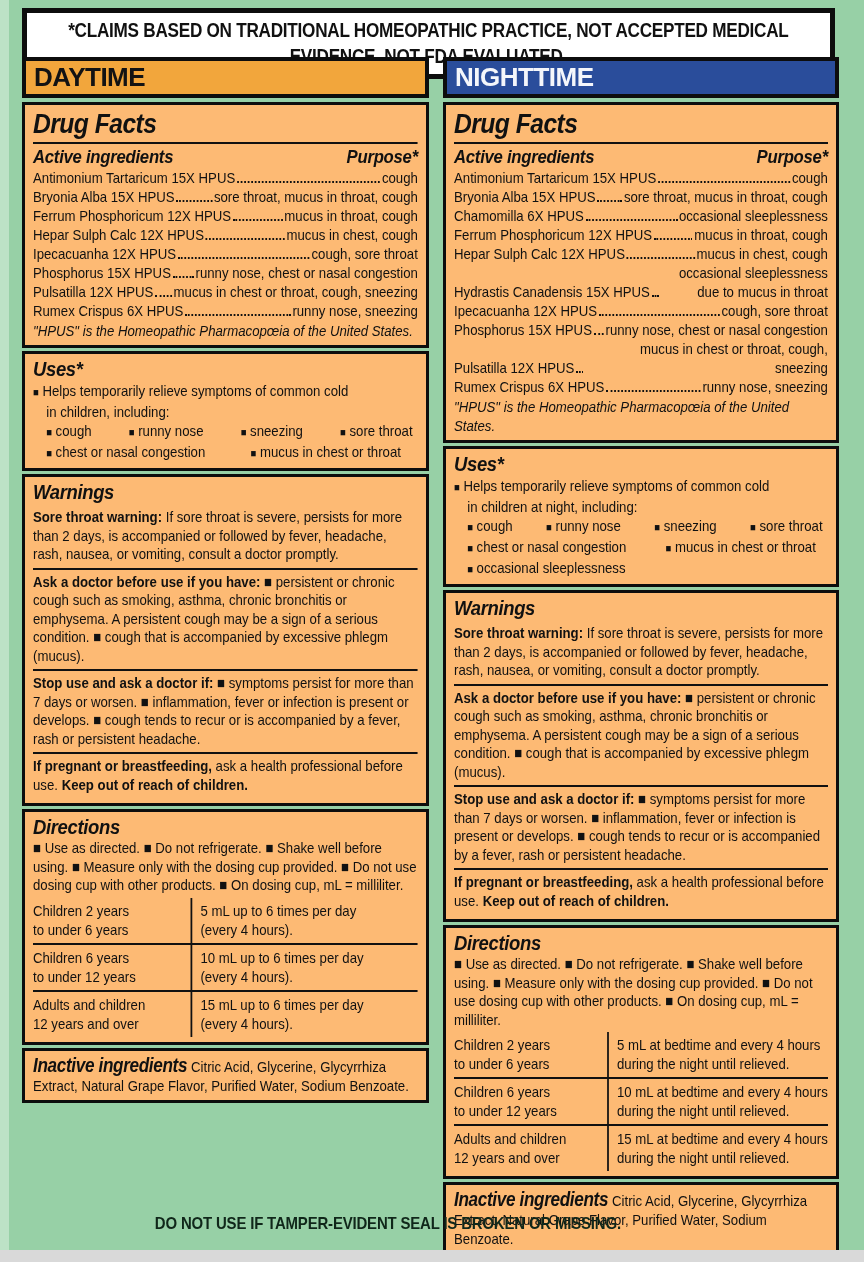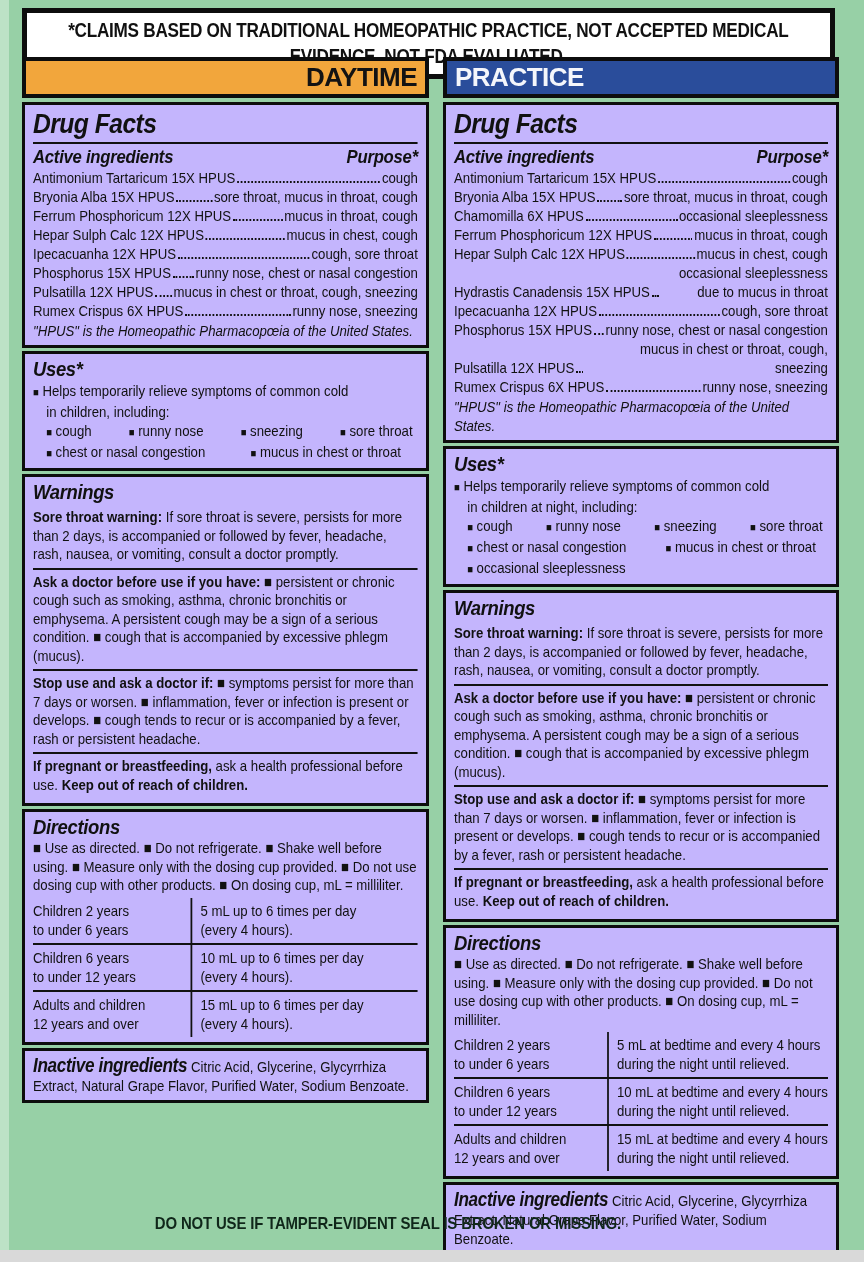--- a/index.html
+++ b/index.html
@@ -24,25 +24,25 @@
 
   
   .col{position:absolute;top:57px;}
   .col-left{left:22px;width:407px;}
   .col-right{left:443px;width:396px;}
 
   .col-header{
     box-sizing:border-box;border:4px solid #0d0d0d;margin-bottom:4px;
     font-weight:bold;font-size:26px;line-height:30px;padding:1px 8px 2px;letter-spacing:-0.5px;
   }
-  .col-header.daytime{background:#f2a63c;color:#131313;text-align:right;}
+  .col-header.daytime{background:#f2a63c;color:#131313;}
   .col-header.nighttime{background:#2a4d9b;color:#f4f6fb;}
 
   .box{
-    box-sizing:border-box;background:#c4b5fd;border:3.5px solid #0d0d0d;
+    box-sizing:border-box;background:#fdba74;border:3.5px solid #0d0d0d;
     margin-bottom:3px;padding:3px 8px 5px;overflow:hidden;
   }
 
   .df-title{font-size:28px;line-height:32px;font-weight:bold;font-style:italic;letter-spacing:-0.6px;}
   .df-rule{border-top:2.5px solid #111;margin:2px 0 2px;}
 
   .ai-head{display:flex;justify-content:space-between;font-weight:bold;font-style:italic;font-size:19px;line-height:22px;letter-spacing:-0.3px;}
   .ing-row{display:flex;align-items:flex-end;font-size:15px;line-height:19px;}
   .ing-name{white-space:nowrap;}
   .leader{flex:1 1 8px;min-width:8px;border-bottom:2px dotted #111;margin:0 2px 4px;}
@@ -221,21 +221,21 @@
   <div class="box inline-box">
     <div class="squeeze">
       <p><span class="inline-head">Inactive ingredients</span>
       <span class="inline-text">Citric Acid, Glycerine, Glycyrrhiza Extract, Natural Grape Flavor, Purified Water, Sodium Benzoate.</span></p>
     </div>
   </div>
 </div>
 
 <div class="col col-right">
   <div class="col-header nighttime">
-    <span>PRACTICE</span>
+    <span>NIGHTTIME</span>
   </div>
 
   <div class="box">
     <div class="squeeze">
       <div class="df-title">Drug Facts</div>
       <div class="df-rule"></div>
       <div class="ai-head">
         <span>Active ingredients</span>
         <span>Purpose*</span>
       </div>

